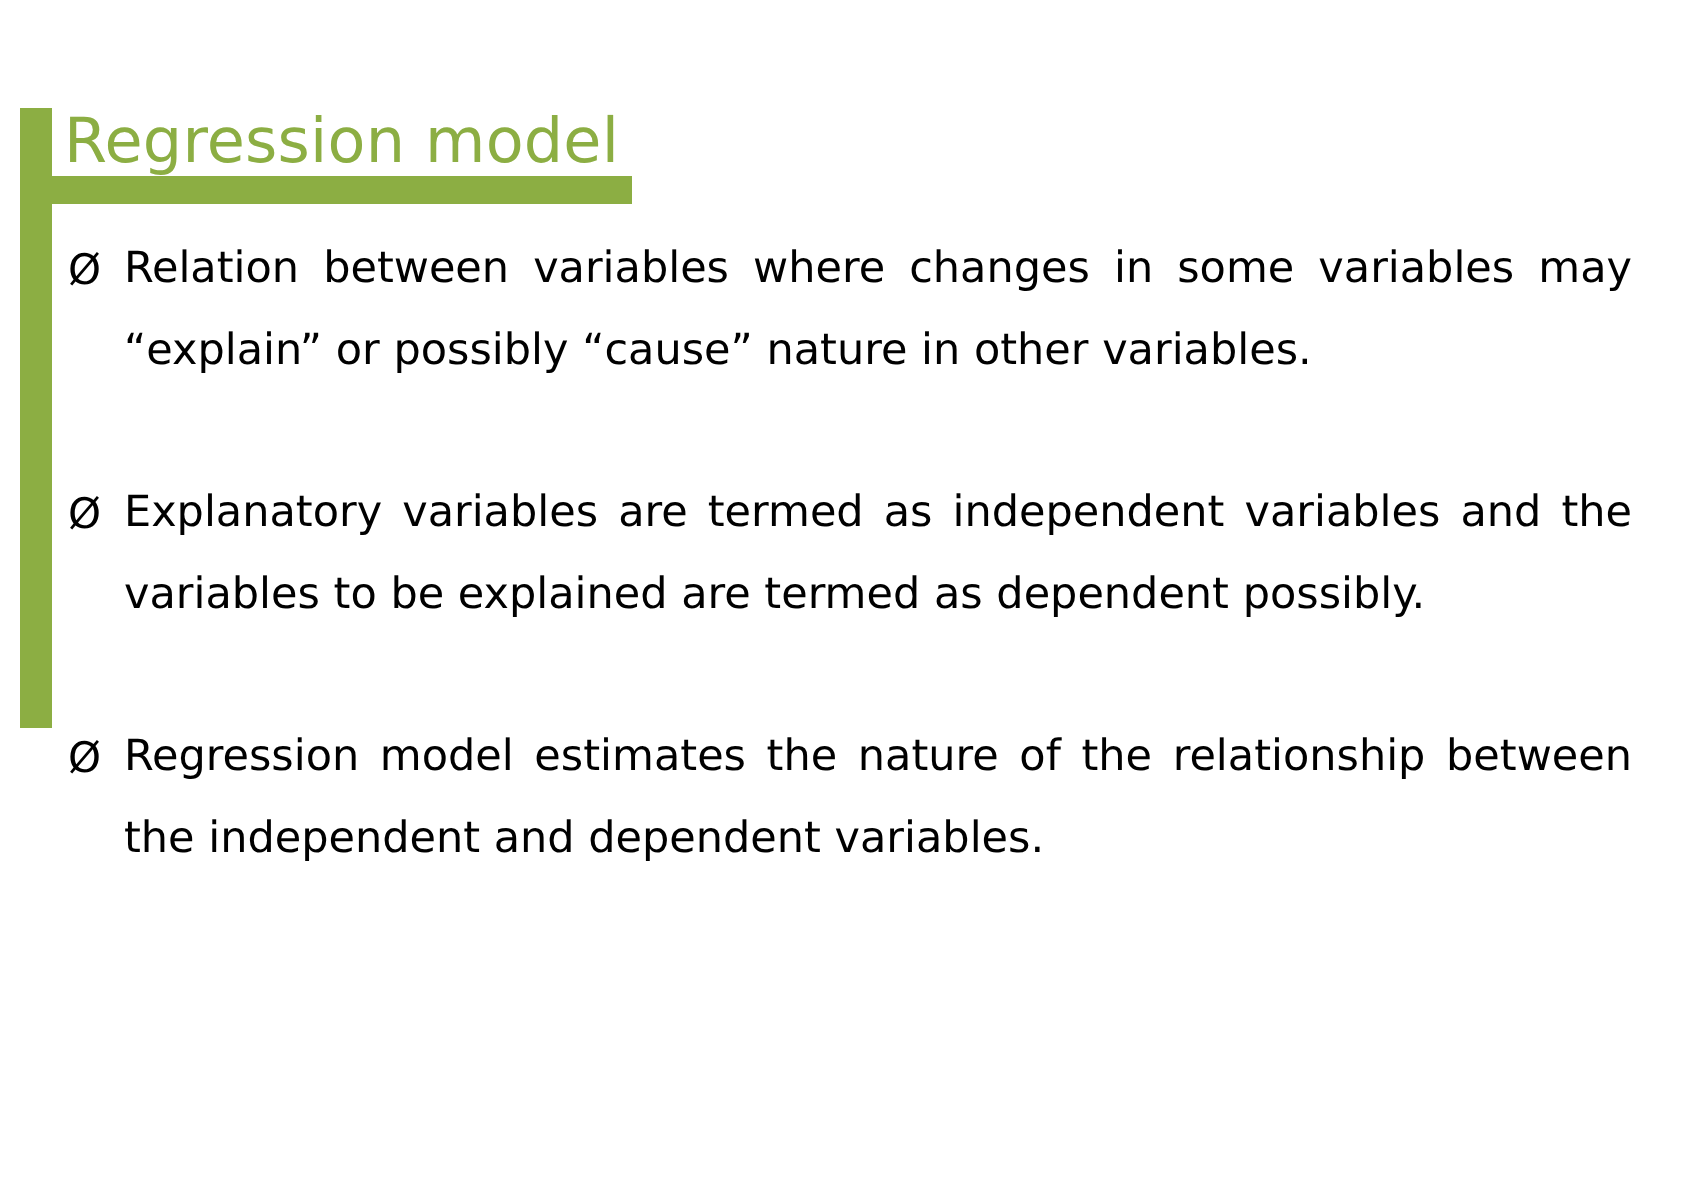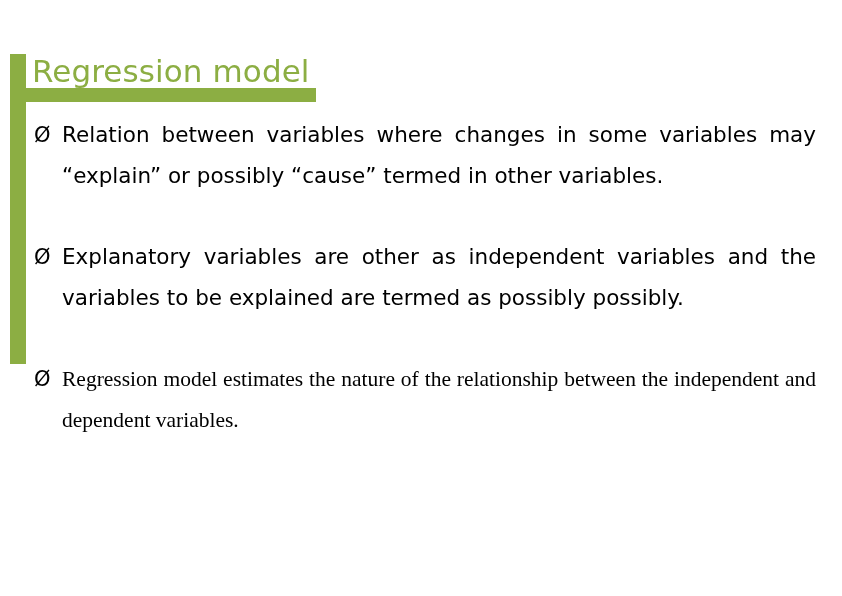--- a/index.html
+++ b/index.html
@@ -78,46 +78,46 @@
     flex: 1 1 auto;
   }
   .justify {
     text-align: justify;
   }
   .justify-last-left {
     text-align: justify;
   }
   .b1 { width: 755px; }
   .b2 { width: 760px; }
-  .b3 { width: 760px; font-family: Liberation Serif, serif; }
+  .b3 { width: 760px; }
   strong { font-weight: normal; }
 </style>
 </head>
 <body>
 
 <div class="slide">
 
   <div class="accent-vertical"></div>
   <div class="accent-horizontal"></div>
 
   <div class="title">Regression model</div>
 
   <div class="body-area">
 
     <div class="bullet-row">
       <span class="bullet-mark">Ø</span>
       <span class="bullet-text b1 justify-last-left">
-        <span>Relation between variables where changes in some variables may “explain” or possibly “cause” termed in other variables.</span>
+        <span>Relation between variables where changes in some variables may “explain” or possibly “cause” nature in other variables.</span>
       </span>
     </div>
 
     <div class="bullet-row">
       <span class="bullet-mark">Ø</span>
       <span class="bullet-text b2 justify">
-        <span>Explanatory variables are other as </span><strong>independent</strong><span> variables and the variables to be explained are termed as </span><strong>possibly</strong><span> possibly.</span>
+        <span>Explanatory variables are termed as </span><strong>independent</strong><span> variables and the variables to be explained are termed as </span><strong>dependent</strong><span> possibly.</span>
       </span>
     </div>
 
     <div class="bullet-row">
       <span class="bullet-mark">Ø</span>
       <span class="bullet-text b3 justify">
         <span>Regression model estimates the nature of the relationship between the independent and dependent variables.</span>
       </span>
     </div>
 

